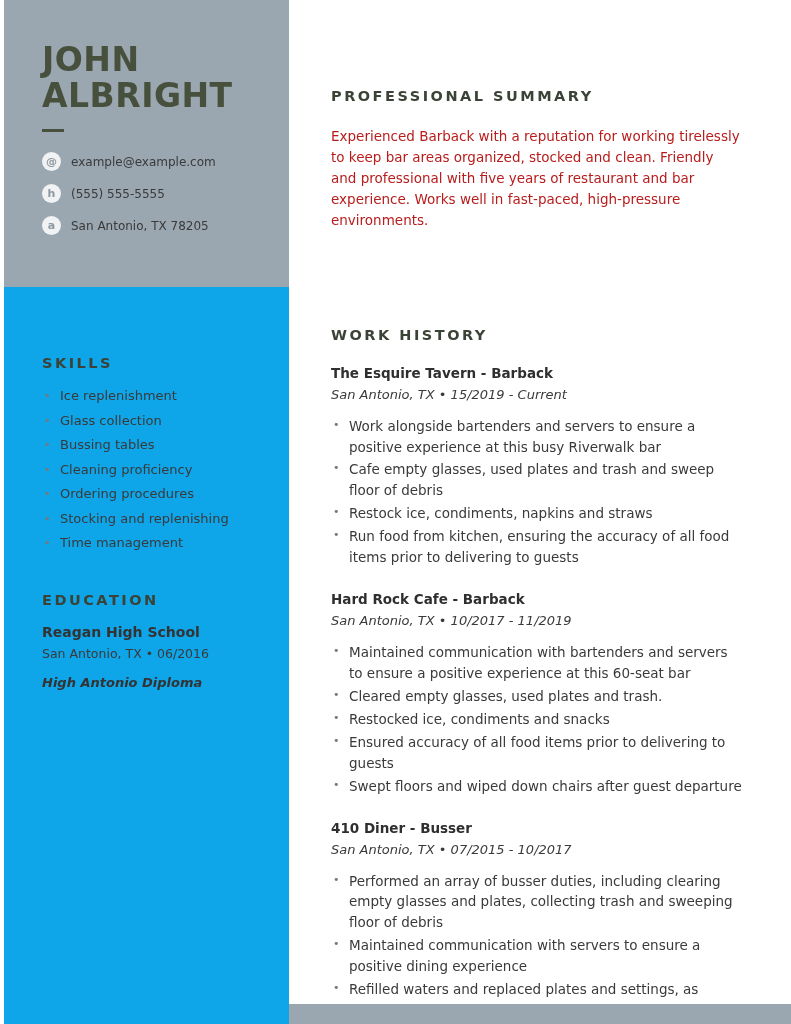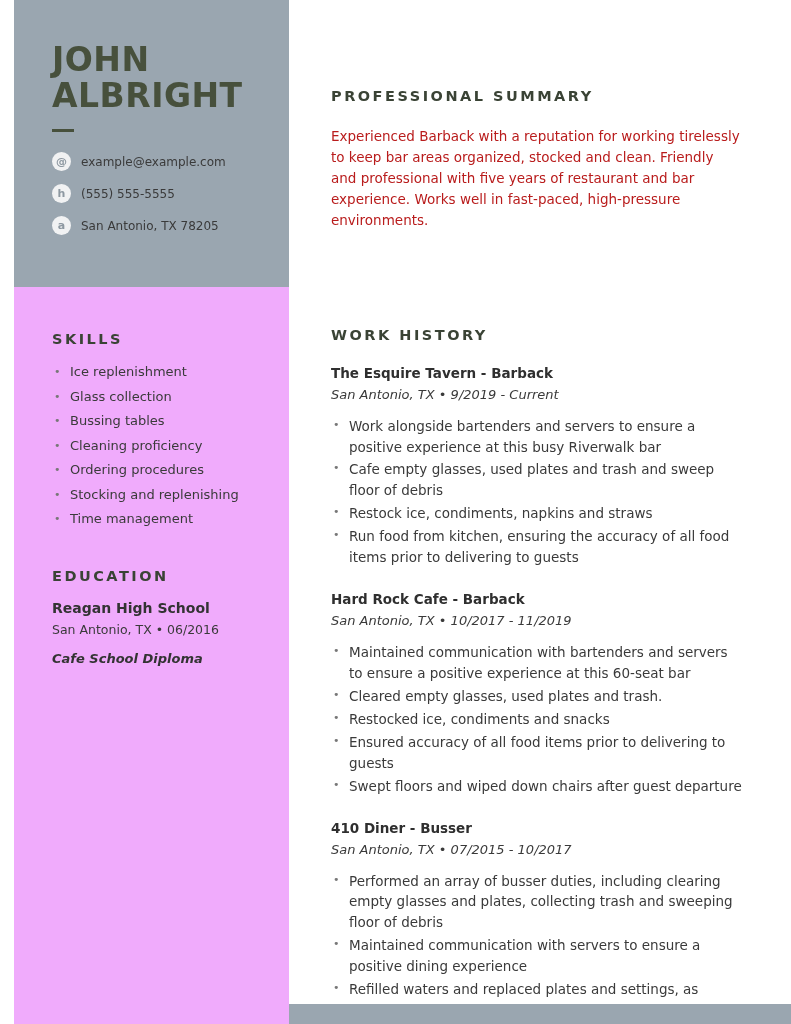--- a/index.html
+++ b/index.html
@@ -8,22 +8,22 @@
     width: 791px; height: 1024px;
     position: relative;
     font-family: "DejaVu Sans", "Liberation Sans", sans-serif;
     color: #3f3f3f;
     overflow: hidden;
   }
   .page { position: absolute; inset: 0; background: #ffffff; }
 
   
   .sidebar {
-    position: absolute; left: 14px; top: 0; bottom: 0; width: 289px;
-    background: #f0abfc;
+    position: absolute; left: 4px; top: 0; bottom: 0; width: 289px;
+    background: #0ea5e9;
   }
   .header-block {
     position: absolute; left: 0; top: 0; width: 289px; height: 287px;
     background: #9aa6b0;
     padding: 42px 38px 0 38px;
   }
   .name {
     color: #47503c;
     font-weight: bold;
     font-size: 33px;
@@ -37,21 +37,21 @@
   .contact-row { display: flex; align-items: center; margin-bottom: 13px; }
   .contact-icon {
     width: 19px; height: 19px; border-radius: 50%;
     background: #f1f2f3; color: #8d98a1;
     font-size: 11px; line-height: 19px; text-align: center;
     flex: 0 0 19px; margin-right: 10px;
     font-weight: bold;
   }
   .contact-text { font-size: 12px; color: #3a3a3a; }
 
-  .sidebar-lower { position: absolute; top: 287px; left: 0; right: 0; padding: 44px 30px 0 38px; }
+  .sidebar-lower { position: absolute; top: 287px; left: 0; right: 0; padding: 68px 30px 0 38px; }
 
   .side-heading {
     color: #3a4335; font-weight: bold; font-size: 14.5px;
     letter-spacing: 2.5px; margin-bottom: 16px;
   }
   ul.bullet-list { list-style: none; }
   ul.bullet-list li {
     position: relative;
     padding-left: 18px;
     font-size: 13px;
@@ -127,37 +127,37 @@
           <li>Cleaning proficiency</li>
           <li>Ordering procedures</li>
           <li>Stocking and replenishing</li>
           <li>Time management</li>
         </ul>
 
       <div class="education-section">
         <div class="side-heading">EDUCATION</div>
         <div class="edu-school">Reagan High School</div>
         <div class="edu-meta">San Antonio, TX • 06/2016</div>
-        <div class="edu-degree">Cafe School Diploma</div>
+        <div class="edu-degree">High Antonio Diploma</div>
       </div>
     </div>
   </div>
 
   <div class="main">
     <div class="summary-section">
       <div class="main-heading">PROFESSIONAL SUMMARY</div>
       <p class="summary-text">Experienced Barback with a reputation for working tirelessly to keep bar areas organized, stocked and clean. Friendly and professional with five years of restaurant and bar experience. Works well in fast-paced, high-pressure environments.</p>
     </div>
 
     <div class="work-section">
       <div class="main-heading">WORK HISTORY</div>
 
       <div class="job">
         <div class="job-title">The Esquire Tavern - Barback</div>
-        <div class="job-meta">San Antonio, TX • 9/2019 - Current</div>
+        <div class="job-meta">San Antonio, TX • 15/2019 - Current</div>
         <ul class="bullet-list">
             <li>Work alongside bartenders and servers to ensure a positive experience at this busy Riverwalk bar</li>
             <li>Cafe empty glasses, used plates and trash and sweep floor of debris</li>
             <li>Restock ice, condiments, napkins and straws</li>
             <li>Run food from kitchen, ensuring the accuracy of all food items prior to delivering to guests</li>
           </ul>
       </div>
 
       <div class="job">
         <div class="job-title">Hard Rock Cafe - Barback</div>

